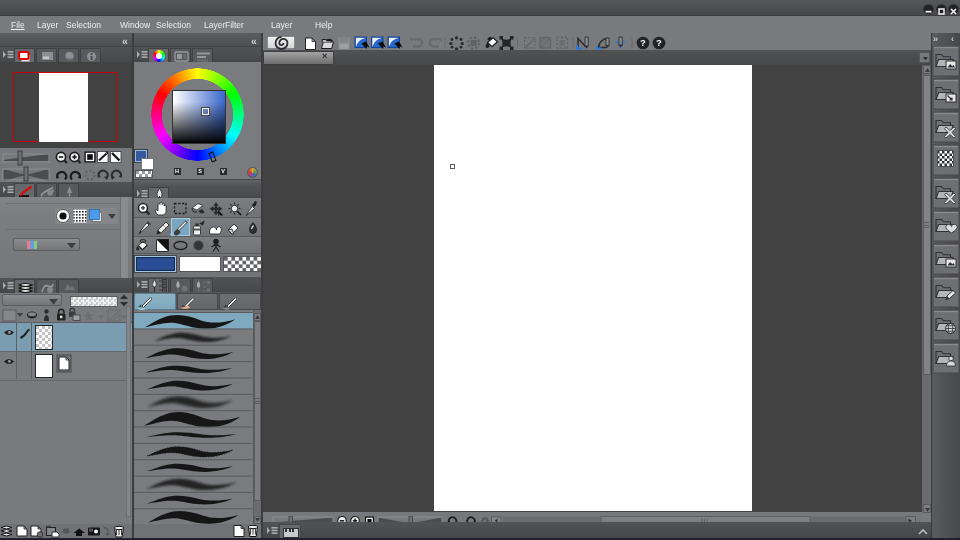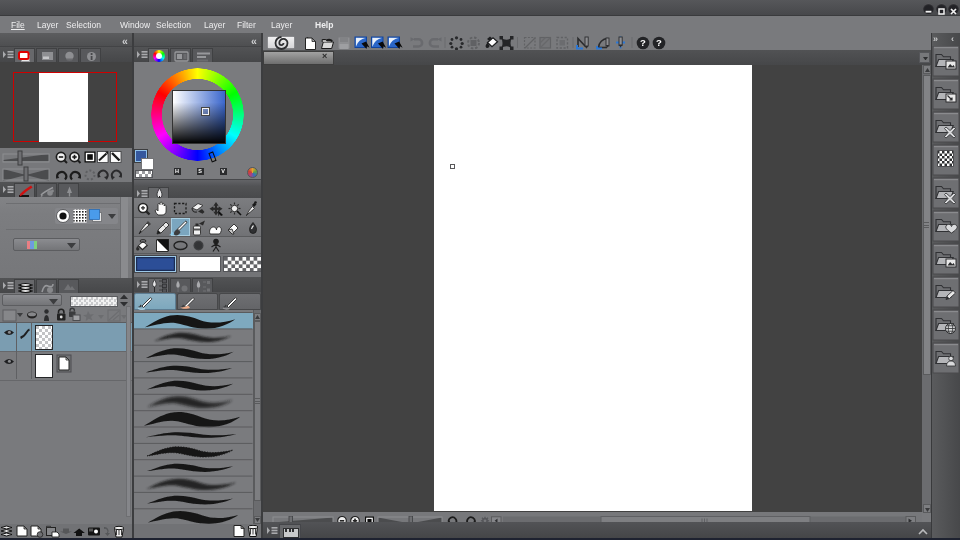--- a/index.html
+++ b/index.html
@@ -35,23 +35,23 @@
         <path d="M3,3 L8,8 M8,3 L3,8" stroke="#f2f2f2" stroke-width="1.7"></path>
       </svg></div>
 
   <div class="abs" id="menubar"></div>
   <div class="abs mitem" style="left:11px;text-decoration:underline;">File</div>
   <div class="abs mitem" style="left:37px;">Layer</div>
   <div class="abs mitem" style="left:66px;">Selection</div>
   <div class="abs mitem" style="left:120px;">Window</div>
   <div class="abs mitem" style="left:156px;">Selection</div>
   <div class="abs mitem" style="left:204px;">Layer</div>
-  <div class="abs mitem" style="left:237px;">Filter</div>
+  <div class="abs mitem" style="left:225px;">Filter</div>
   <div class="abs mitem" style="left:271px;">Layer</div>
-  <div class="abs mitem" style="left:315px;font-weight:bold;">Help</div>
+  <div class="abs mitem" style="left:315px;">Help</div>
 
   <div class="abs" id="col1" style="left:0;top:33px;width:132px;height:505px;background:#797a7d;"></div>
   <div class="abs dockhead" style="left:0;top:33px;width:132px;"></div>
   <div class="abs" style="left:122px;top:34.5px;color:#cfd0d2;font-size:10.5px;font-weight:bold;">«</div>
 
   <div class="abs tabrow" style="left:0;top:47px;width:132px;">
     <svg class="menubtn" style="left:3px;" width="11" height="9" viewBox="0 0 11 9">
         <path d="M0,1 L3,4.5 L0,8 Z" fill="#a9aaad"></path>
         <rect x="4.5" y="1" width="6" height="1.6" fill="#a9aaad"></rect>
         <rect x="4.5" y="3.7" width="6" height="1.6" fill="#a9aaad"></rect>

